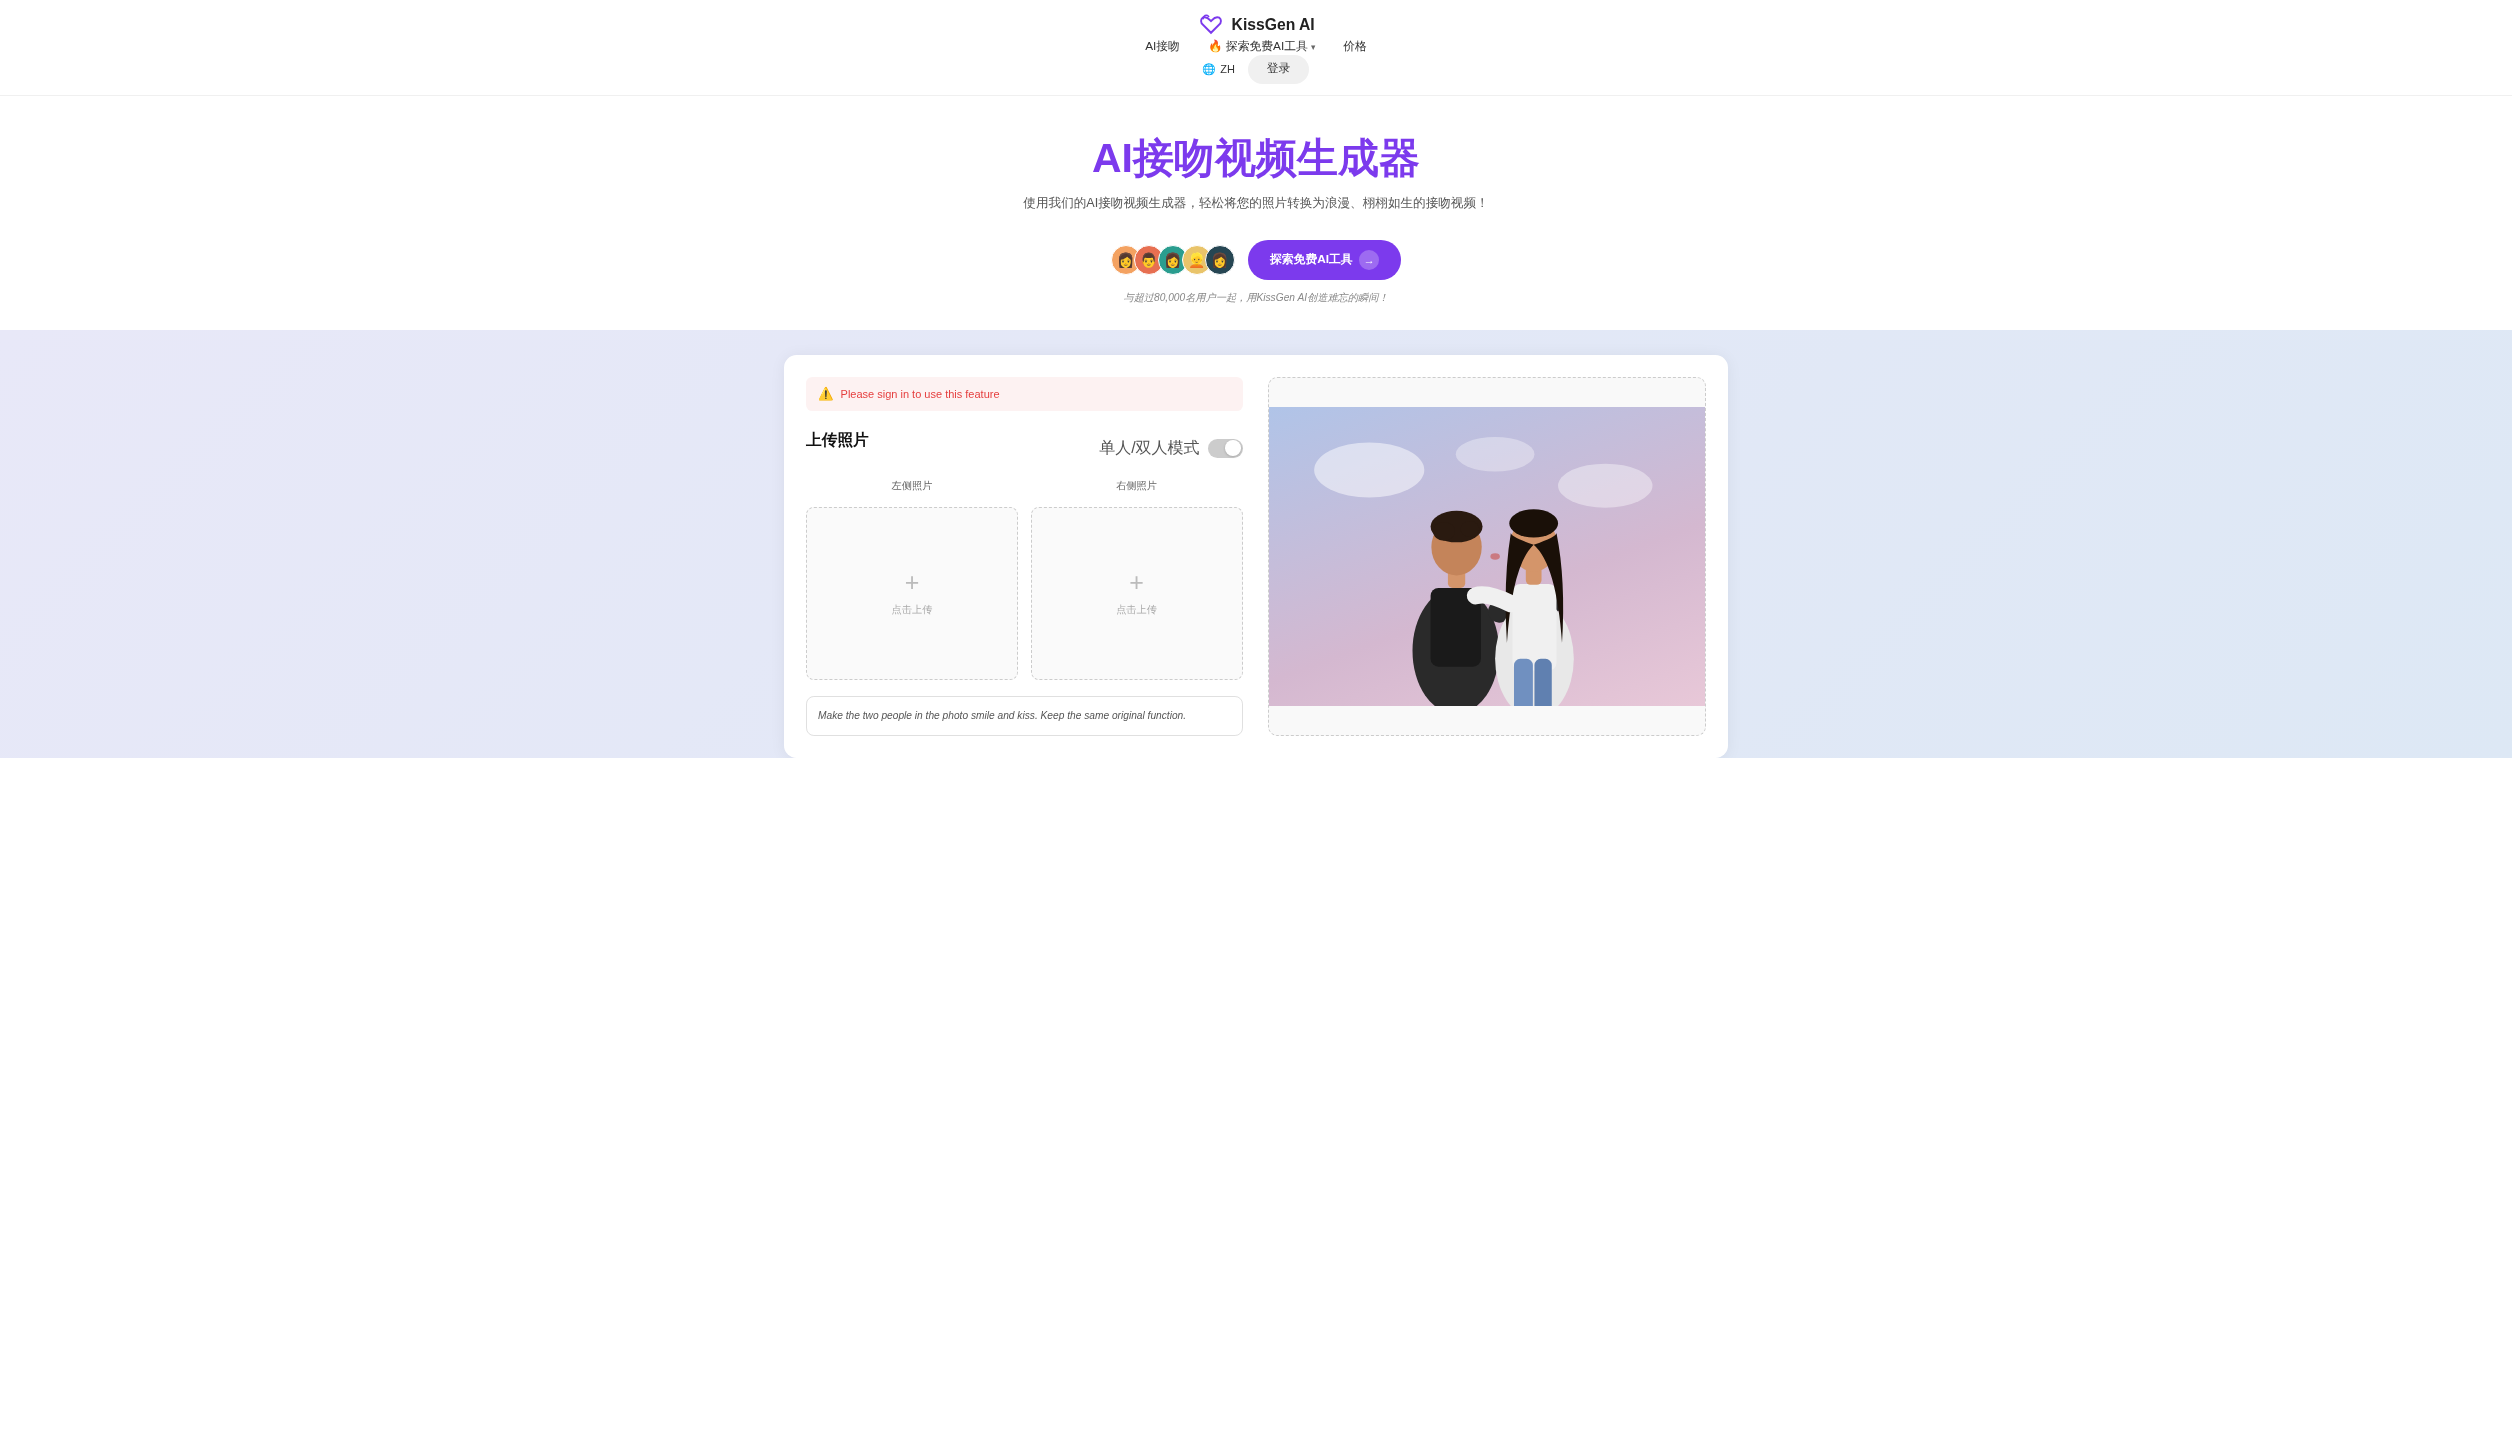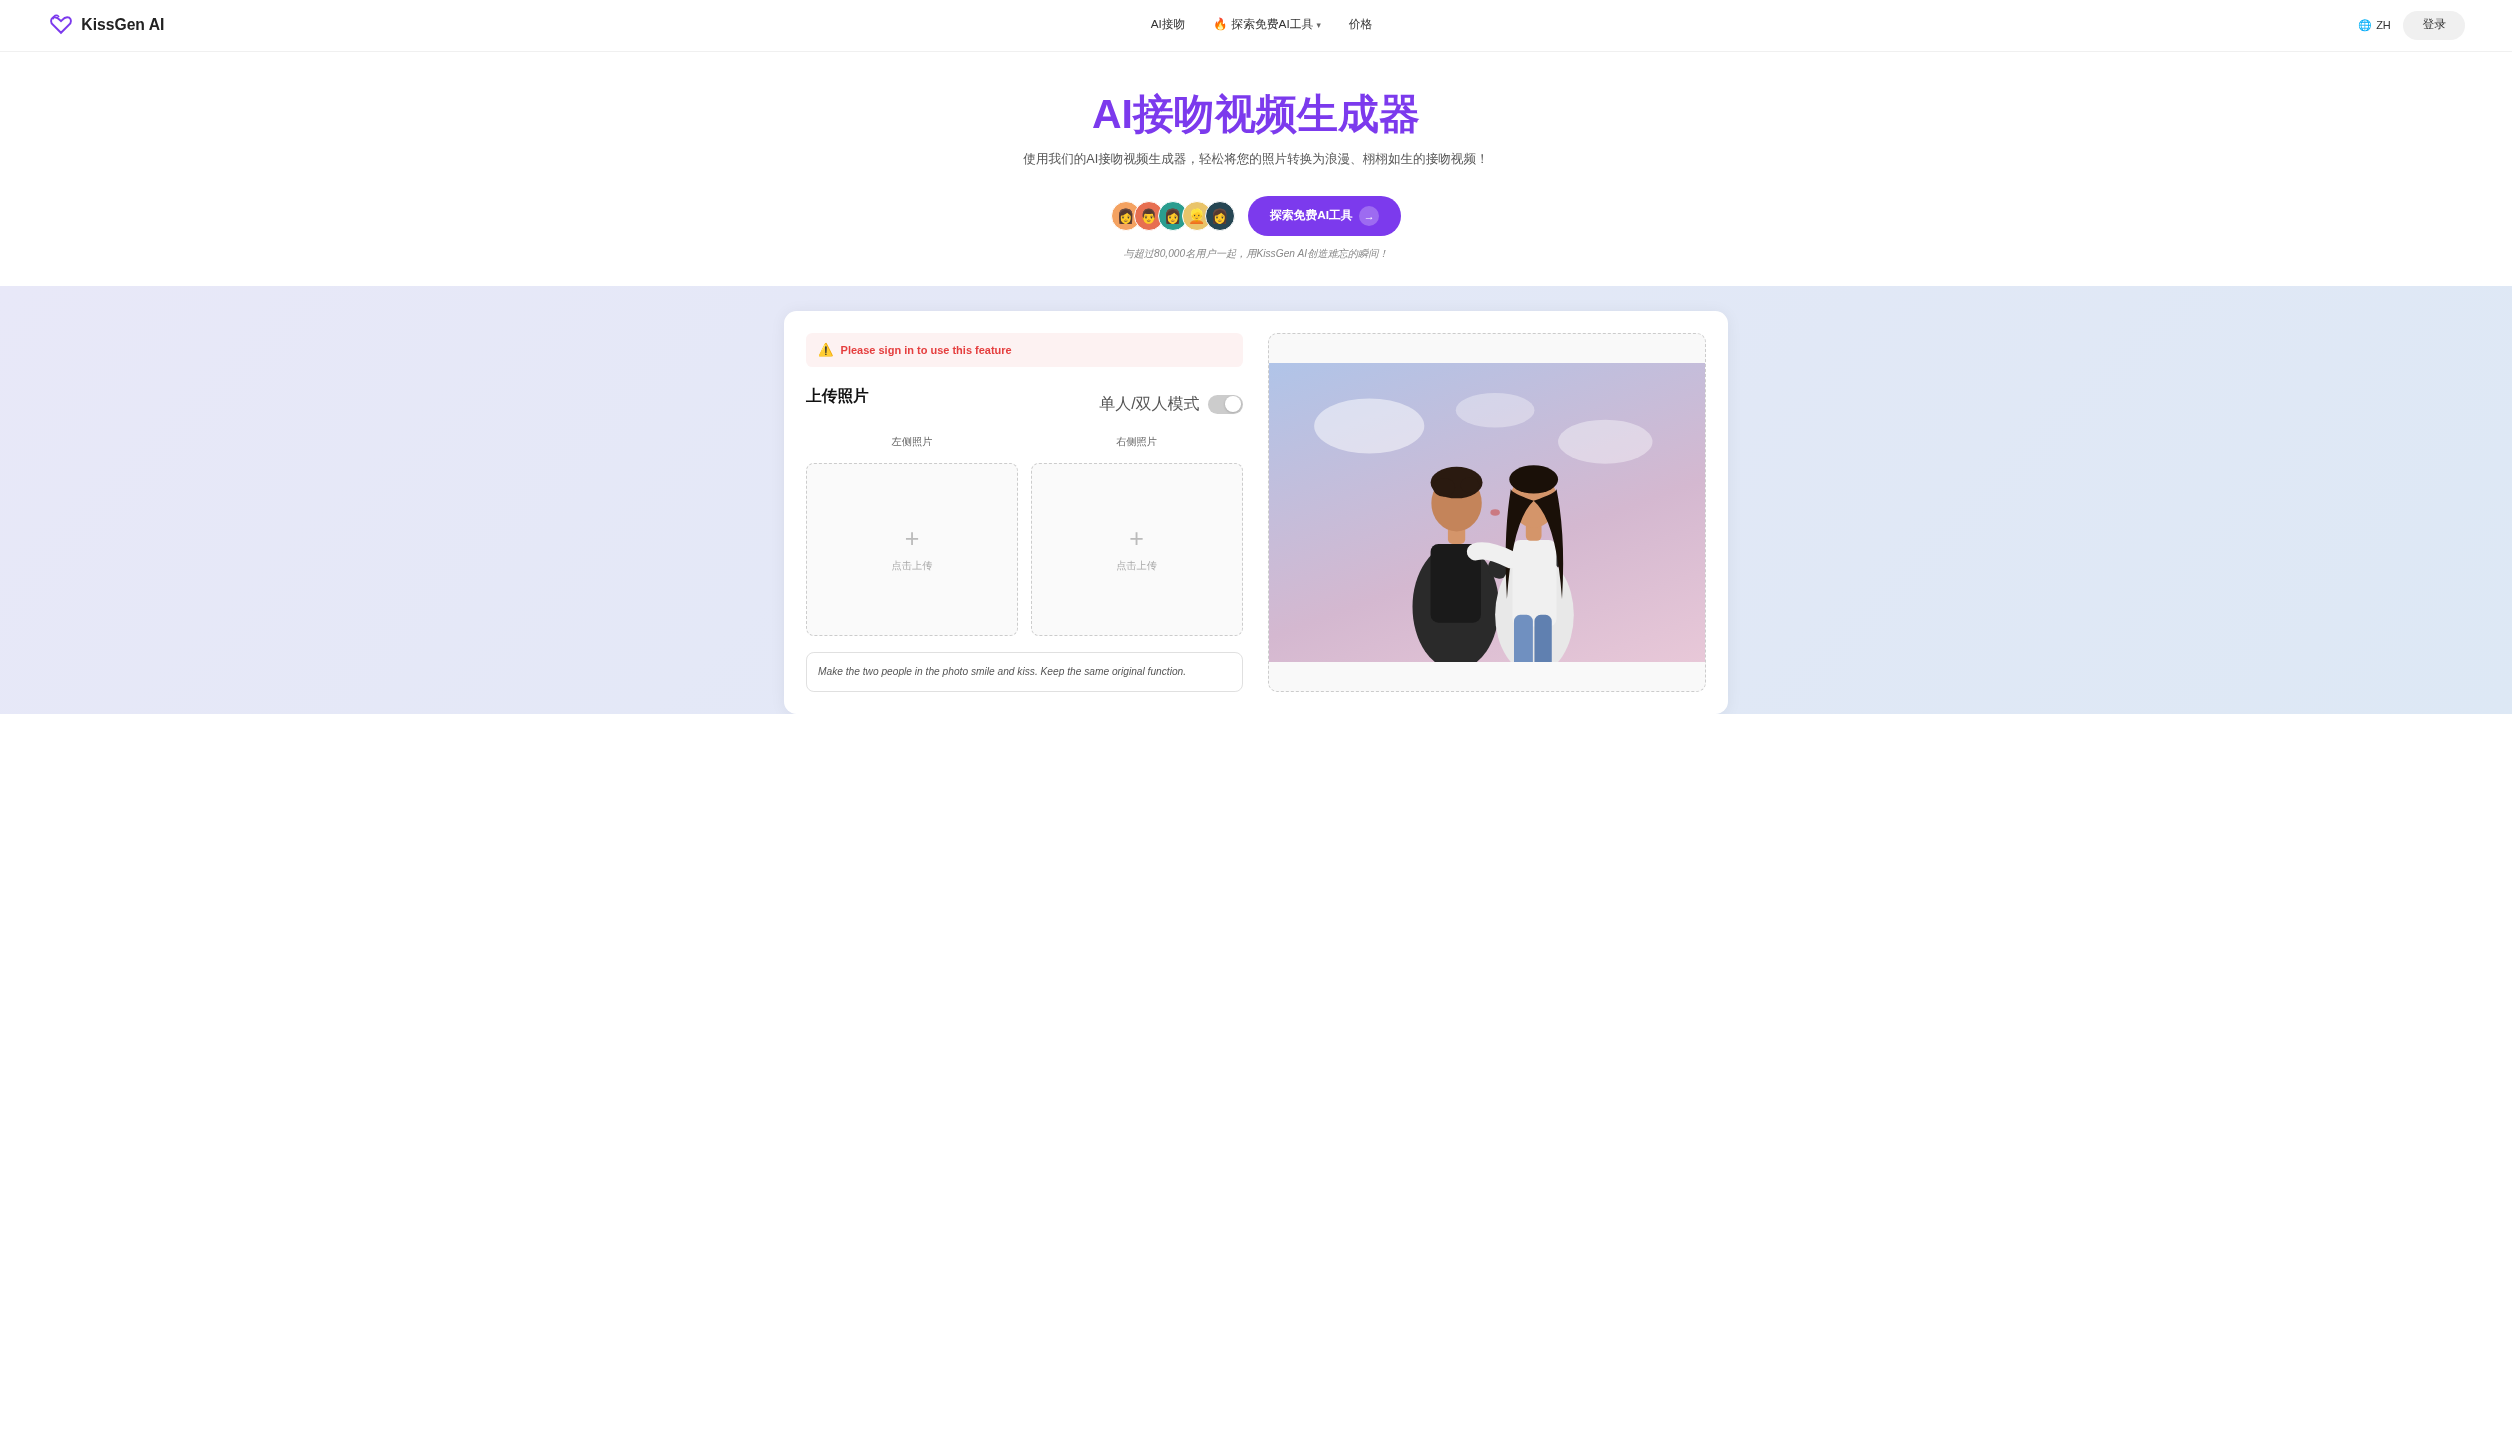--- a/index.html
+++ b/index.html
@@ -10,20 +10,21 @@
     }
 
     
     .navbar {
       display: flex;
       align-items: center;
       justify-content: space-between;
       padding: 11px 47px;
       border-bottom: 0.8px solid #f0f0f0;
       background: #fff;
+      flex-direction: column;
     }
     .navbar-logo {
       display: flex;
       align-items: center;
       gap: 6.3px;
       font-size: 15.7px;
       font-weight: 700;
       color: #222;
     }
     .logo-icon {
@@ -184,21 +185,21 @@
       gap: 6.3px;
       margin-bottom: 19px;
     }
     .alert-icon {
       color: #e53e3e;
       font-size: 12.6px;
     }
     .alert-text {
       color: #e53e3e;
       font-size: 11px;
-      font-weight: 700;
+      font-weight: 400;
     }
 
     .upload-section-title {
       font-size: 15.7px;
       font-weight: 700;
       color: #111;
       margin-bottom: 15.7px;
     }
 
     .upload-header {

